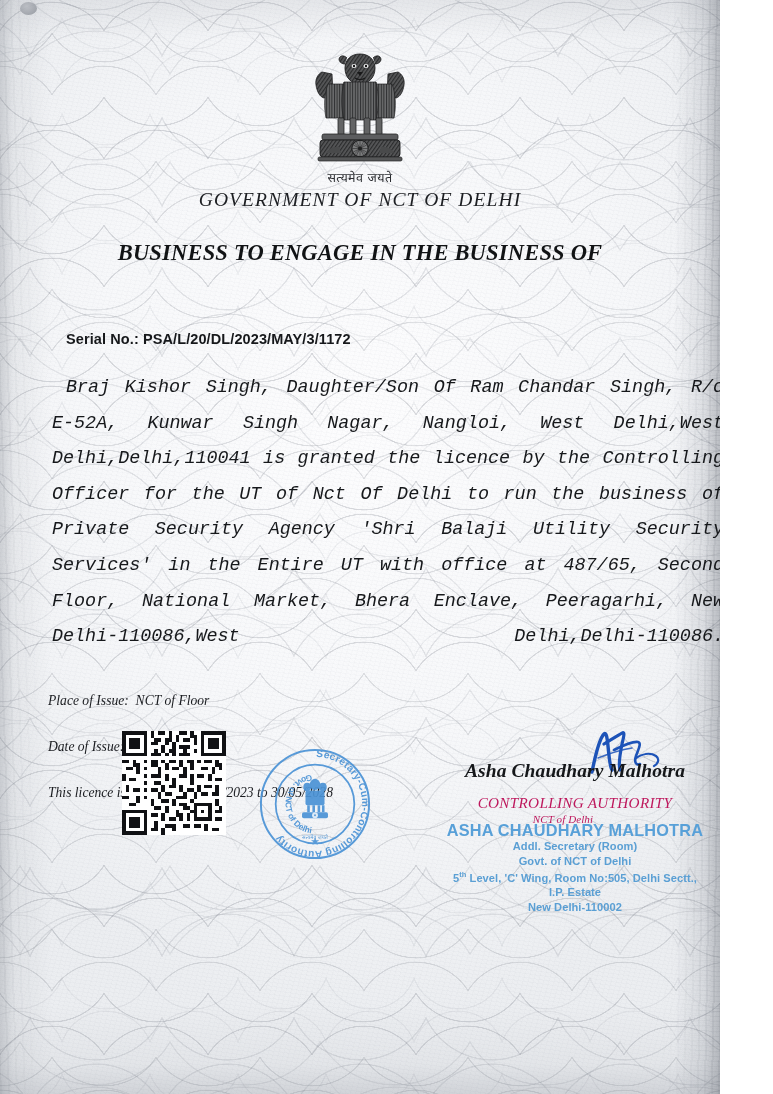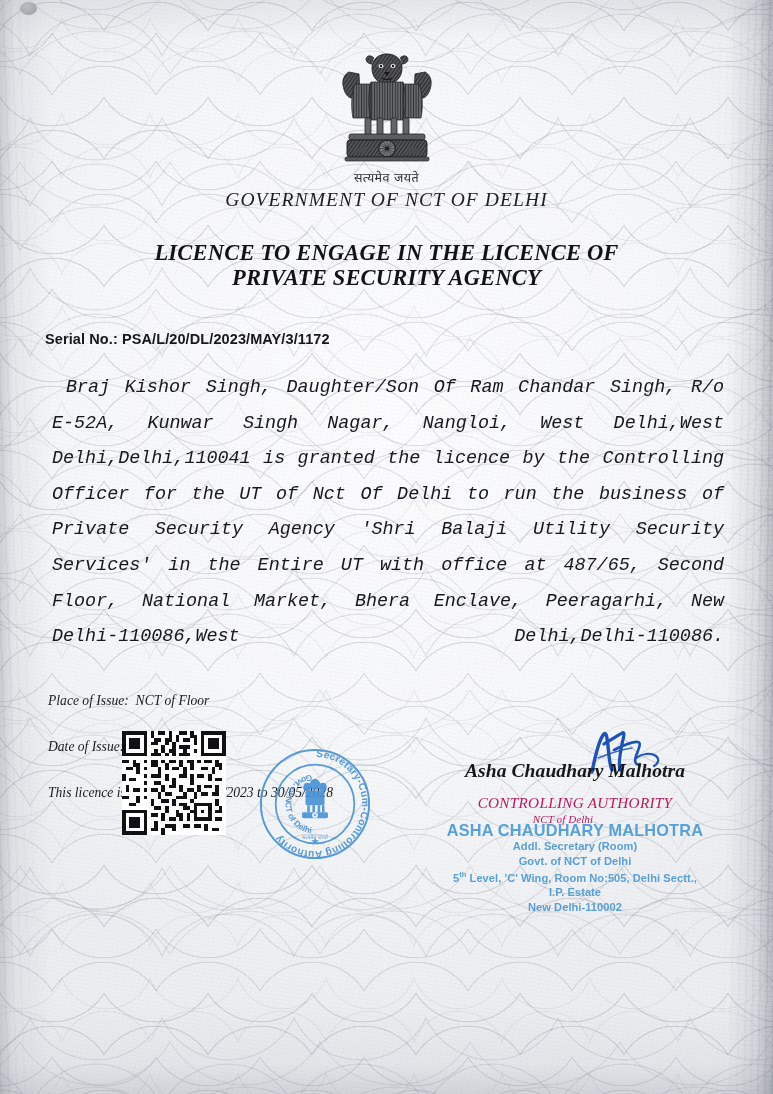--- a/index.html
+++ b/index.html
@@ -7,24 +7,25 @@
   body{
     width:773px;height:1094px;
     background:#ffffff;
     font-family:"Liberation Serif", serif;
     overflow:hidden;
   }
 
   
   #page{
     position:relative;
-    width:773px;height:1094px;
+    width:712px;height:1094px;
     background:#f3f4f6;
     overflow:hidden;
     isolation:isolate;
+    padding-left:8px;
   }
   
   .paper-base{
     position:absolute;inset:0;
     background:
       radial-gradient(ellipse 70% 55% at 50% 38%, #fdfdfe 0%, #f7f8fa 55%, #eceef1 100%);
   }
   
   .guilloche{
     position:absolute;inset:0;
@@ -104,21 +105,21 @@
     font-family:"Liberation Serif", serif;
     font-style:italic;font-size:19.5px;letter-spacing:1.1px;color:#1d1f23;
   }
   .title{
     position:absolute;left:0;right:0;top:240px;text-align:center;
     font-family:"Liberation Serif", serif;
     font-style:italic;font-weight:bold;font-size:22.5px;line-height:25px;
     letter-spacing:.2px;color:#111315;
   }
   .serial{
-    position:absolute;left:45px;top:331px;
+    position:absolute;left:66px;top:331px;
     font-family:"Liberation Sans", sans-serif;
     font-weight:bold;font-size:14.5px;letter-spacing:.1px;color:#16181b;
   }
 
   .body-text{
     position:absolute;left:52px;top:370px;width:672px;
     font-family:Liberation Mono, monospace;
     font-style:italic;font-size:18.4px;line-height:35.6px;
     color:#16181b;text-align:justify;text-justify:inter-word;
     text-indent:14px;
@@ -264,22 +265,21 @@
         <path d="M18 125c3-5 8-7 13-6l2 6H18z" fill="#4b4e53"></path>
         <path d="M86 125c-3-5-8-7-13-6l-2 6h15z" fill="#4b4e53"></path>
         <rect x="10" y="129" width="84" height="4" rx="1.5" fill="#56595e" stroke="#2b2d31" stroke-width=".7"></rect>
       </svg>
       <div class="emblem-motto">सत्यमेव जयते</div>
     </div>
 
     <div class="govt-line">GOVERNMENT OF NCT OF DELHI</div>
 
     <div class="title">
-      <div>LICENCE TO ENGAGE IN THE LICENCE OF</div>
-      <div>PRIVATE SECURITY AGENCY</div>
+      <div>BUSINESS TO ENGAGE IN THE BUSINESS OF</div>
     </div>
 
     <div class="serial">Serial No.: PSA/L/20/DL/2023/MAY/3/1172</div>
 
     <div class="body-text">Braj Kishor Singh, Daughter/Son Of Ram Chandar Singh, R/o E-52A, Kunwar Singh Nagar, Nangloi, West Delhi,West Delhi,Delhi,110041 is granted the licence by the Controlling Officer for the UT of Nct Of Delhi to run the business of Private Security Agency 'Shri Balaji Utility Security Services' in the Entire UT with office at 487/65, Second Floor, National Market, Bhera Enclave, Peeragarhi, New Delhi-110086,West Delhi,Delhi-110086.</div>
 
     <div class="issue-block">
       <div>Place of Issue:  NCT of Floor</div>
       <div>Date of Issue:  31/05/2023</div>
       <div>This licence is valid from  31/05/2023 to 30/05/2028</div>

